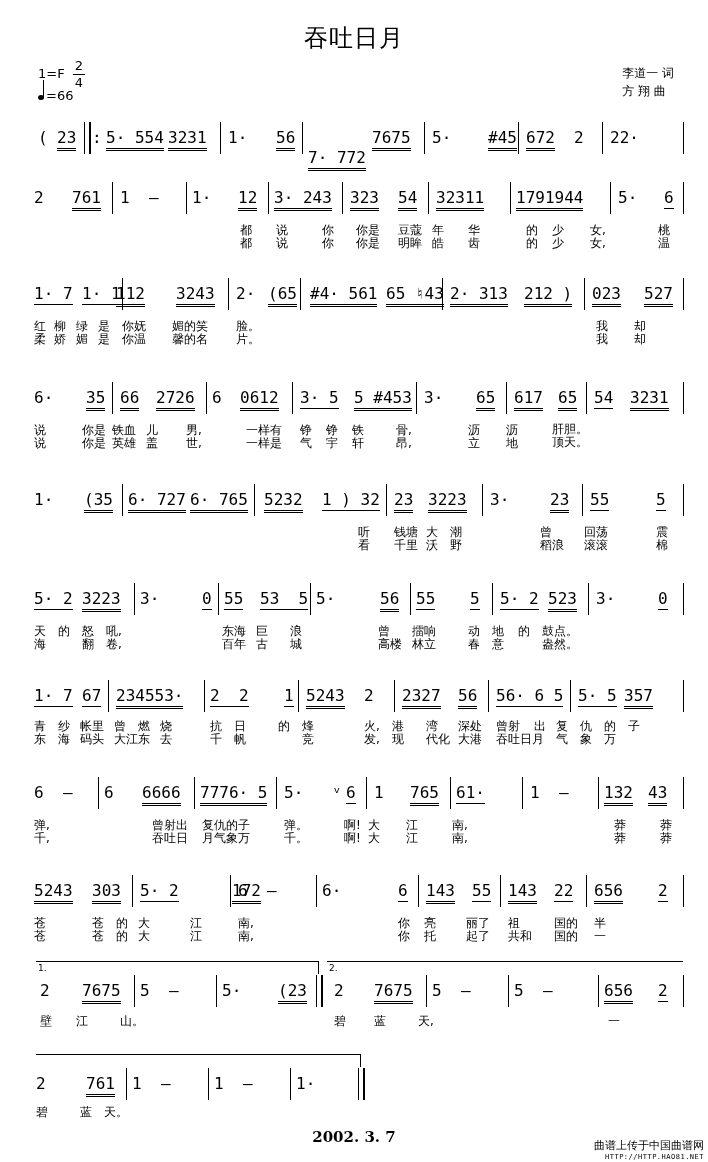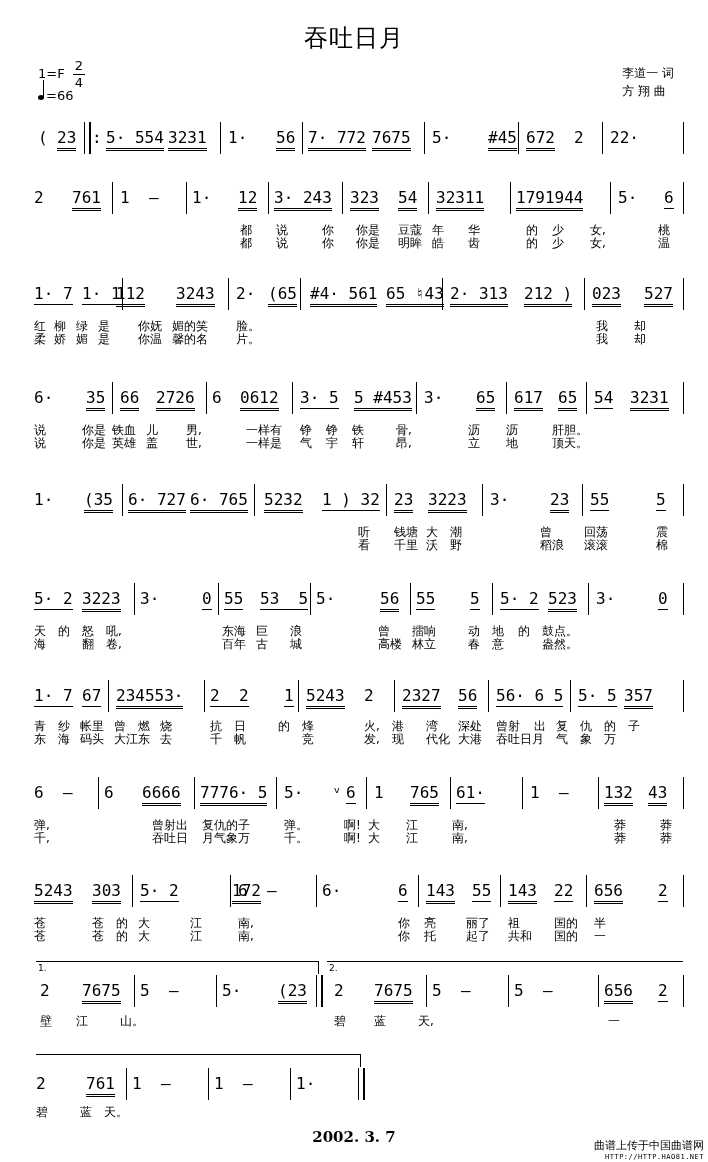--- a/index.html
+++ b/index.html
@@ -51,21 +51,21 @@
 <div id="score">
     <div class="system" style="top: 122px; height: 80px;">
       <div class="notes">
         <span class="tok" style="left: 38px;">(</span>
         <span class="tok ul2" style="left: 57px;">23</span>
         <span class="tok" style="left: 92px;">:</span>
         <span class="tok ul2" style="left: 106px;">5· 554</span>
         <span class="tok ul2" style="left: 168px;">3231</span>
         <span class="tok" style="left: 228px;">1·</span>
         <span class="tok ul2" style="left: 276px;">56</span>
-        <span class="tok ul2" style="left: 308px;">7· 772</span>
+        <span class="tok ul2" style="left: 308px; margin-top: 20px;">7· 772</span>
         <span class="tok ul2" style="left: 372px;">7675</span>
         <span class="tok" style="left: 432px;">5·</span>
         <span class="tok ul2" style="left: 488px;">#45</span>
         <span class="tok ul2" style="left: 526px;">672</span>
         <span class="tok" style="left: 574px;">2</span>
         <span class="tok" style="left: 610px;">22·</span>
         <div class="barline double" style="left: 84px;"></div>
         <div class="barline" style="left: 220px;"></div>
         <div class="barline" style="left: 302px;"></div>
         <div class="barline" style="left: 424px;"></div>
@@ -130,21 +130,21 @@
         <div class="barline" style="left: 300px;"></div>
         <div class="barline" style="left: 442px;"></div>
         <div class="barline" style="left: 584px;"></div>
         <div class="barline" style="left: 683px;"></div>
       </div>
       <div class="lyrics" style="top: 42px;">
         <div class="lyr" style="left: 34px;"><div>红</div><div>柔</div></div>
         <div class="lyr" style="left: 54px;"><div>柳</div><div>娇</div></div>
         <div class="lyr" style="left: 76px;"><div>绿</div><div>媚</div></div>
         <div class="lyr" style="left: 98px;"><div>是</div><div>是</div></div>
-        <div class="lyr" style="left: 138px;"><div>你妩</div><div>你温</div></div>
+        <div class="lyr" style="left: 122px;"><div>你妩</div><div>你温</div></div>
         <div class="lyr" style="left: 172px;"><div>媚的笑</div><div>馨的名</div></div>
         <div class="lyr" style="left: 236px;"><div>脸。</div><div>片。</div></div>
         <div class="lyr" style="left: 596px;"><div>我</div><div>我</div></div>
         <div class="lyr" style="left: 634px;"><div>却</div><div>却</div></div>
       </div>
     </div>
     <div class="system" style="top: 382px; height: 80px;">
       <div class="notes">
         <span class="tok" style="left: 34px;">6·</span>
         <span class="tok ul2" style="left: 86px;">35</span>
@@ -174,21 +174,21 @@
         <div class="lyr" style="left: 112px;"><div>铁血</div><div>英雄</div></div>
         <div class="lyr" style="left: 146px;"><div>儿</div><div>盖</div></div>
         <div class="lyr" style="left: 186px;"><div>男,</div><div>世,</div></div>
         <div class="lyr" style="left: 246px;"><div>一样有</div><div>一样是</div></div>
         <div class="lyr" style="left: 300px;"><div>铮</div><div>气</div></div>
         <div class="lyr" style="left: 326px;"><div>铮</div><div>宇</div></div>
         <div class="lyr" style="left: 352px;"><div>铁</div><div>轩</div></div>
         <div class="lyr" style="left: 396px;"><div>骨,</div><div>昂,</div></div>
         <div class="lyr" style="left: 468px;"><div>沥</div><div>立</div></div>
         <div class="lyr" style="left: 506px;"><div>沥</div><div>地</div></div>
-        <div class="lyr" style="left: 552px;"><div>肝胆。</div><div>顶天。</div></div>
+        <div class="lyr" style="left: 552px; font-family: Liberation Mono, monospace;"><div>肝胆。</div><div>顶天。</div></div>
       </div>
     </div>
     <div class="system" style="top: 484px; height: 80px;">
       <div class="notes">
         <span class="tok" style="left: 34px;">1·</span>
         <span class="tok ul2" style="left: 84px;">(35</span>
         <span class="tok ul2" style="left: 128px;">6· 727</span>
         <span class="tok ul2" style="left: 190px;">6· 765</span>
         <span class="tok ul2" style="left: 264px;">5232</span>
         <span class="tok ul1" style="left: 322px;">1 ) 32</span>

